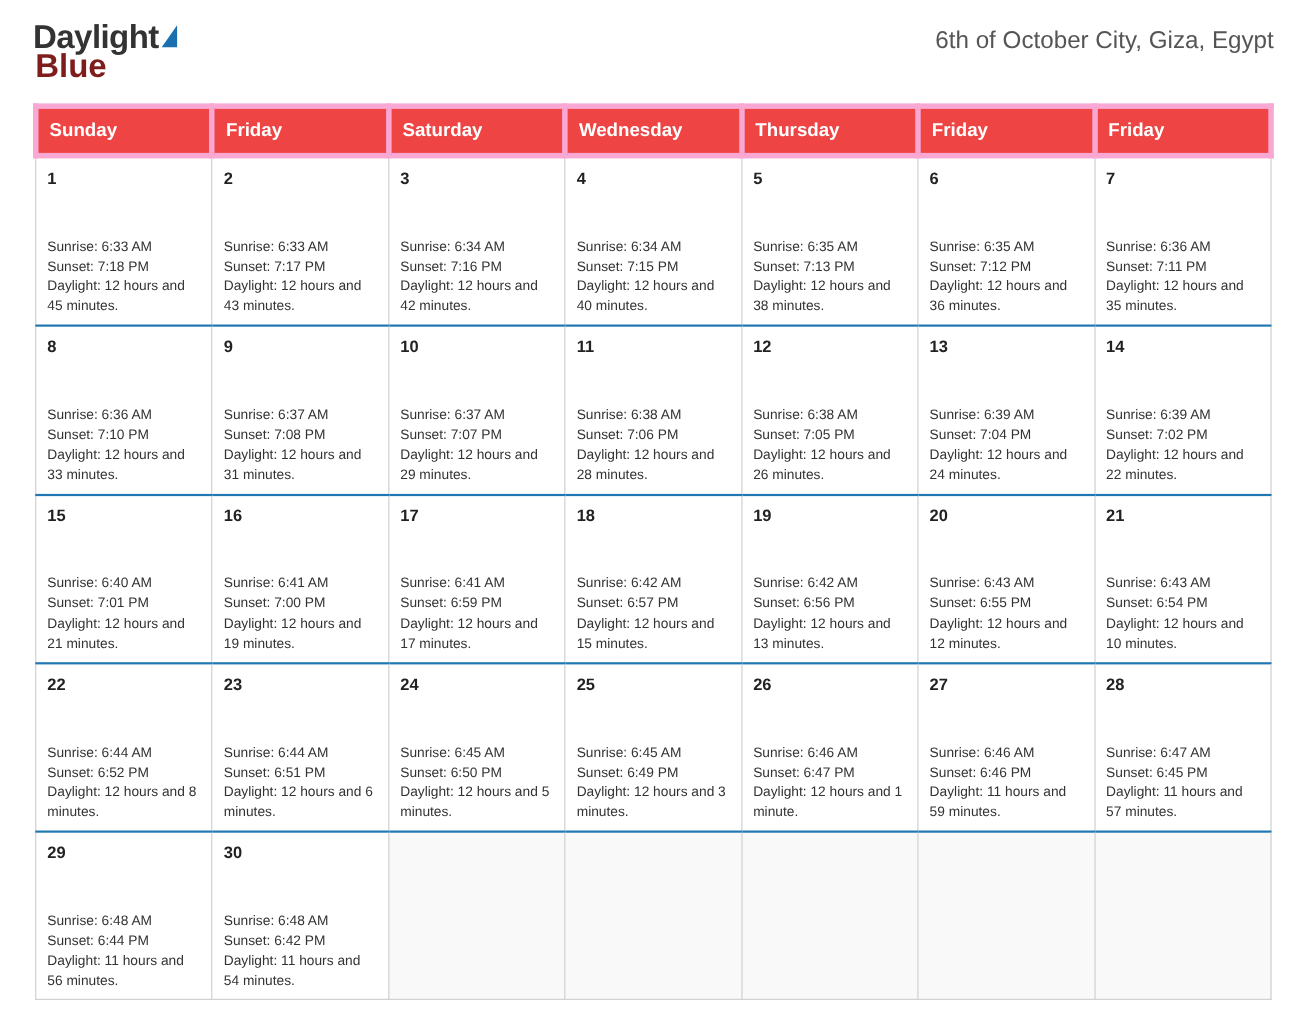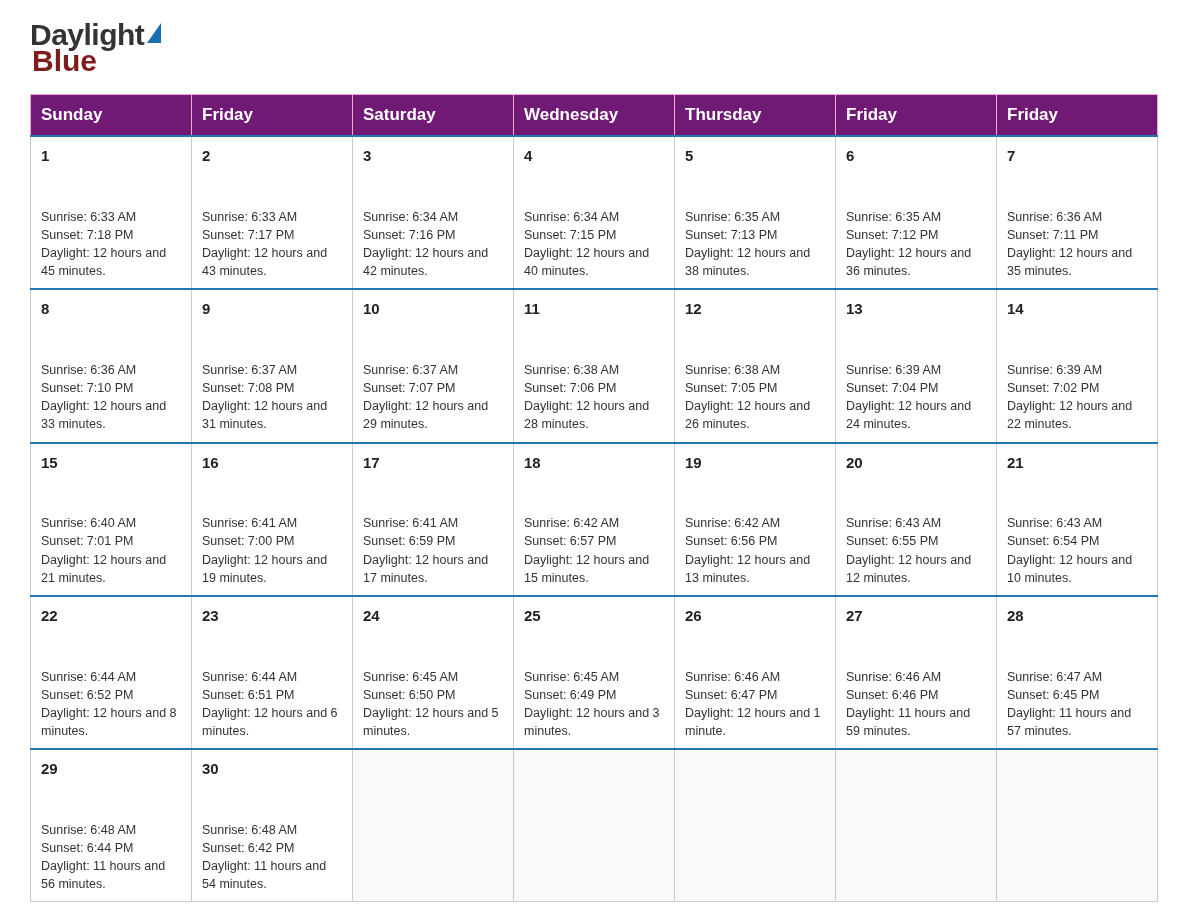--- a/index.html
+++ b/index.html
@@ -46,27 +46,27 @@
       font-size: 22px;
       color: #555;
       margin-top: 4px;
     }
     .calendar-table {
       width: 100%;
       border-collapse: collapse;
       border: 1px solid #aaa;
     }
     .calendar-table th {
-      background-color: #701a75;
+      background-color: #ef4444;
       color: white;
       padding: 10px 10px;
       text-align: left;
       font-size: 17px;
       font-weight: bold;
-      border: 1px solid #f9a8d4;
+      border: 5px solid #f9a8d4;
     }
     .calendar-table td {
       vertical-align: top;
       padding: 8px 10px;
       border: 1px solid #ccc;
       width: 14.28%;
       min-height: 90px;
       font-size: 13px;
       color: #333;
       line-height: 1.45;
@@ -98,20 +98,21 @@
       <div style="display:flex;align-items:center;">
         <span style="font-size:30px;font-weight:bold;color:#333;letter-spacing:-0.5px;">Daylight</span>
         <span class="logo-triangle" style="margin-left:3px;margin-bottom:4px;"></span>
       </div>
       <div style="margin-top:-4px;margin-left:2px;">
         <span style="font-size:30px;font-weight:bold;color:#7f1d1d;">Blue</span>
       </div>
     </div>
   </div>
   <div class="title-area">
+    <div class="location-title">6th of October City, Giza, Egypt</div>
   </div>
 </div>
 
 <table class="calendar-table">
   <thead>
     <tr>
     <th>Sunday</th>
         <th>Friday</th>
         <th>Saturday</th>
         <th>Wednesday</th>

